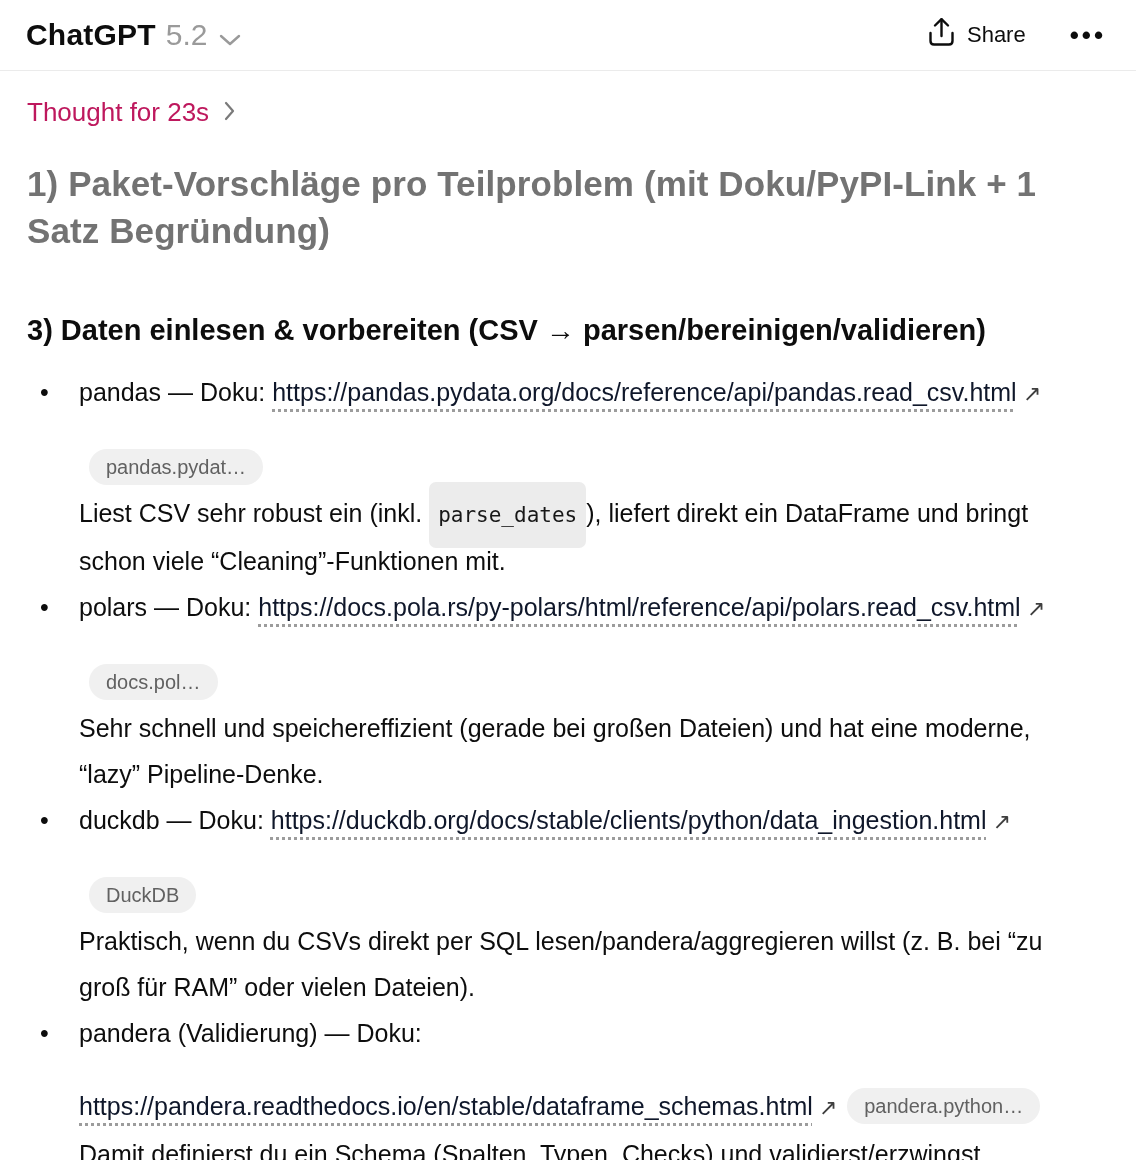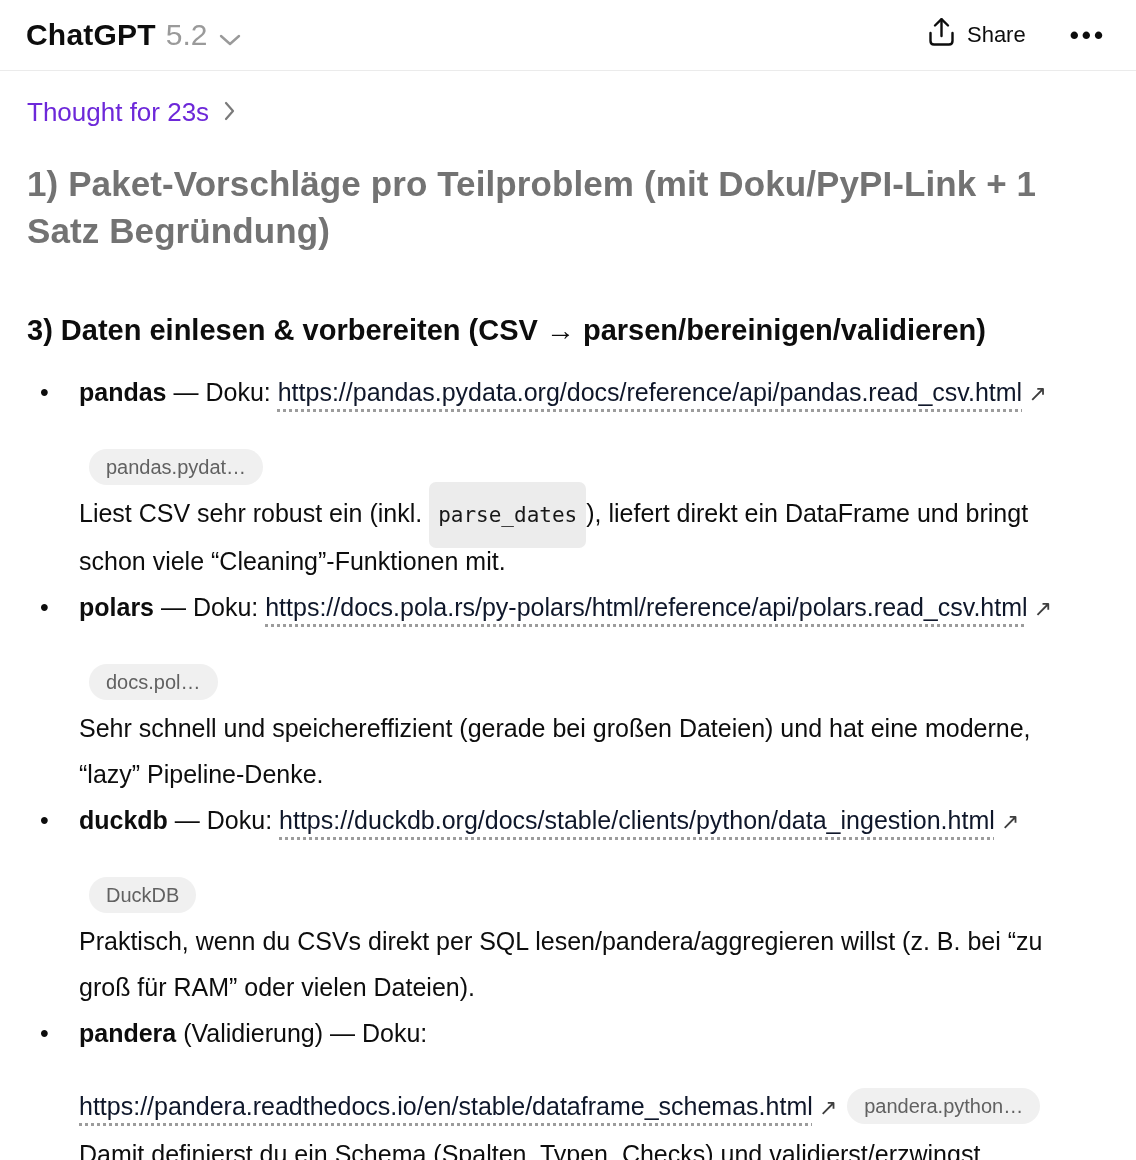--- a/index.html
+++ b/index.html
@@ -34,21 +34,21 @@
     border: none; background: none; cursor: pointer;
     font-size: 26px; color: #0d0d0d; letter-spacing: 3px; font-weight: 700;
     line-height: 1;
   }
 
   
   .content { padding: 0 50px 40px 27px; }
 
   .thought-row {
     display: inline-flex; align-items: center; gap: 14px;
-    margin-top: 25px; color: #6d28d9; font-size: 26px; cursor: pointer;
+    margin-top: 25px; color: #be185d; font-size: 26px; cursor: pointer;
   }
   .thought-chevron { color: #7a7a7a; margin-top: 2px; }
 
   h2.md-h2 {
     margin-top: 31px;
     font-size: 35px; font-weight: 700; line-height: 47px;
     color: #737373; letter-spacing: 0.1px;
     max-width: 1056px;
   }
   h3.md-h3 {
@@ -58,21 +58,21 @@
   }
 
   ul.pkg-list { list-style: none; max-width: 1062px; }
   ul.pkg-list li { position: relative; padding-left: 52px; }
   ul.pkg-list li::before {
     content: "•";
     position: absolute; left: 13px; top: 0;
     font-size: 25px; line-height: 46px; color: #0d0d0d;
   }
   .pkg-lead, .pkg-desc { font-size: 25px; line-height: 46px; color: #0d0d0d; }
-  .pkg-name { font-weight: 700; }
+  .pkg-name { font-weight: 400; }
 
   a.doc-link {
     color: #0f172a;
     text-decoration: underline dotted #9c9c9c;
     text-decoration-thickness: 2.5px;
     text-underline-offset: 8px;
     cursor: pointer;
     margin-top: 29px;
   }
   .ext-arrow {

